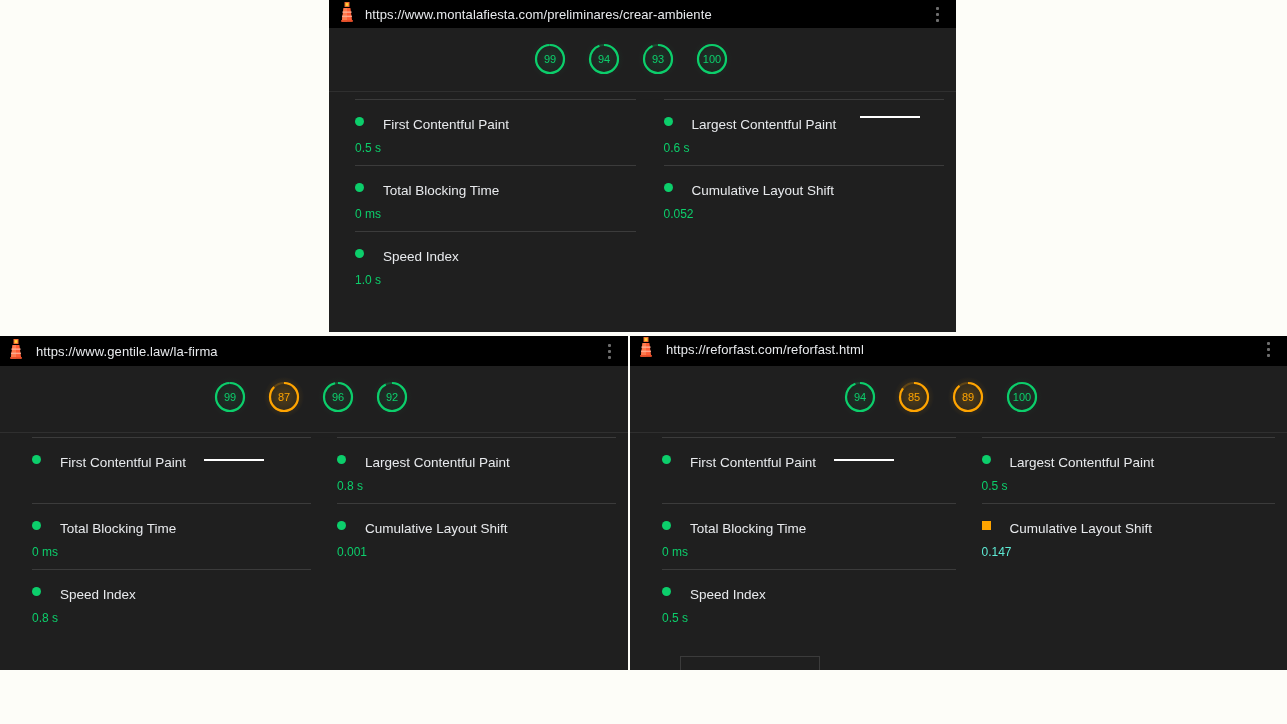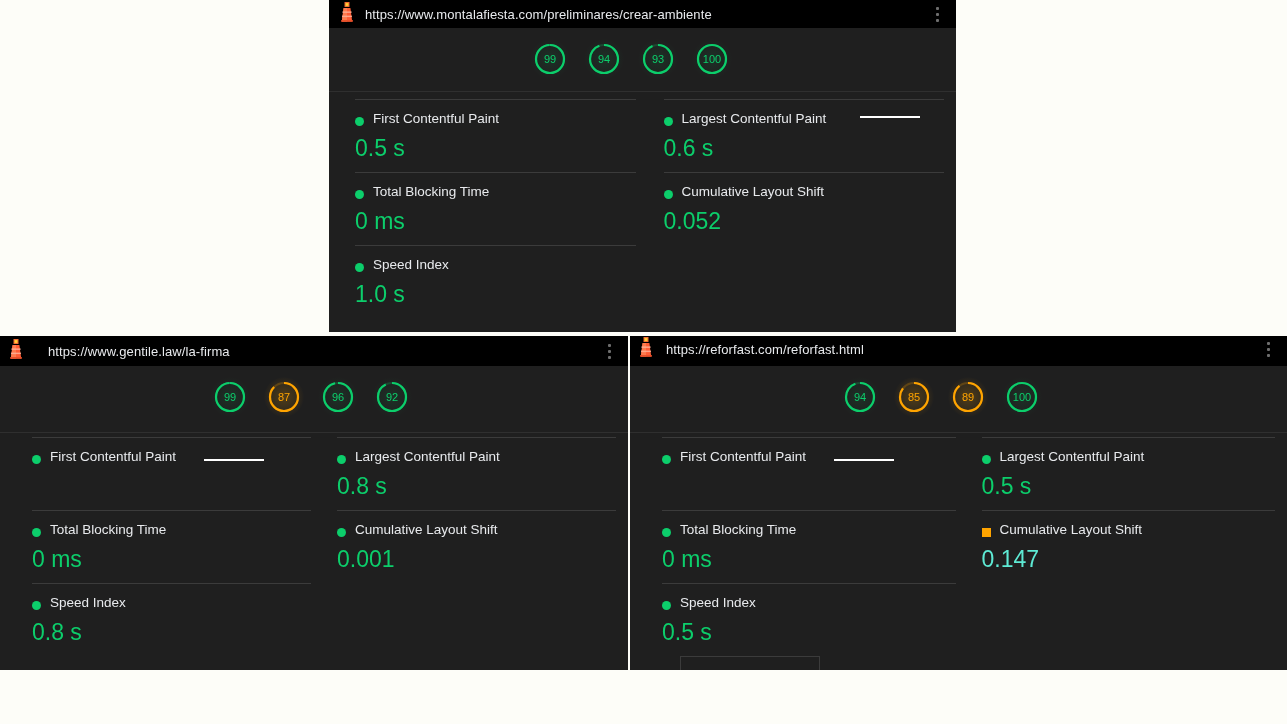--- a/index.html
+++ b/index.html
@@ -77,27 +77,27 @@
   
   .metrics {
     display: grid;
     grid-template-columns: 1fr 1fr;
   }
   .metric {
     border-top: 1px solid #3b3b3b;
     padding: 11px 0 10px 0;
   }
   .metric.empty { border-top: 1px solid #3b3b3b; }
-  .mrow { display: flex; align-items: flex-end; gap: 9px; }
+  .mrow { display: flex; align-items: flex-start; gap: 19px; margin-top: 6px; }
   .dot { width: 9px; height: 9px; border-radius: 50%; flex: 0 0 auto; }
   .sq  { width: 9px; height: 9px; flex: 0 0 auto; }
   .dot.pass, .sq.pass { background: #0cce6b; }
   .dot.avg,  .sq.avg  { background: #ffa400; }
   .mlabel { color: #e8eaed; font-size: 13.5px; }
-  .mvalue { font-size: 23px; margin-top: 9px; font-weight: 400; }
+  .mvalue { font-size: 12px; margin-top: 9px; font-weight: 400; }
   .mvalue.pass { color: #0cce6b; }
   .mvalue.avg  { color: #5eead4; }
   .partial-box { border:1px solid #3b3b3b; border-bottom:none; height:14px; }
 
   
   #panel-top    { left: 329px; top: 0px;   width: 627px; height: 332px; }
   #panel-left   { left: 0px;   top: 336px; width: 628px; height: 334px; }
   #panel-right  { left: 630px; top: 336px; width: 657px; height: 334px; }
 </style>
 </head>
@@ -211,21 +211,21 @@
         <svg width="20" height="22" viewBox="0 0 20 22">
           <rect x="7.5" y="1" width="5" height="5" fill="#f26b32"></rect>
           <rect x="8.6" y="2.1" width="2.8" height="2.8" fill="#ffd233"></rect>
           <polygon points="6.6,7 13.4,7 15.2,20.5 4.8,20.5" fill="#ff5c35"></polygon>
           <polygon points="6.6,7 10,7 10,20.5 4.8,20.5" fill="#ff7a4d"></polygon>
           <rect x="5.4" y="10.4" width="9.2" height="1.5" fill="#ffb199" opacity=".85"></rect>
           <rect x="5.0" y="14.6" width="10.0" height="1.5" fill="#ffb199" opacity=".85"></rect>
           <rect x="4.2" y="19.0" width="11.6" height="1.8" fill="#e8502a"></rect>
         </svg>
       </span>
-      <span class="purl" style="margin-left:22px;">https://www.gentile.law/la-firma</span>
+      <span class="purl" style="margin-left:10px;">https://www.gentile.law/la-firma</span>
       <span class="kebab">
           <i></i>
           <i></i>
           <i></i>
         </span>
     </div>
 
     <div class="gauges-wrap" style="height:62px;">
       <div class="gauges" style="padding-left:213px;gap:20px;height:62px;">
           <div class="gauge pass">

